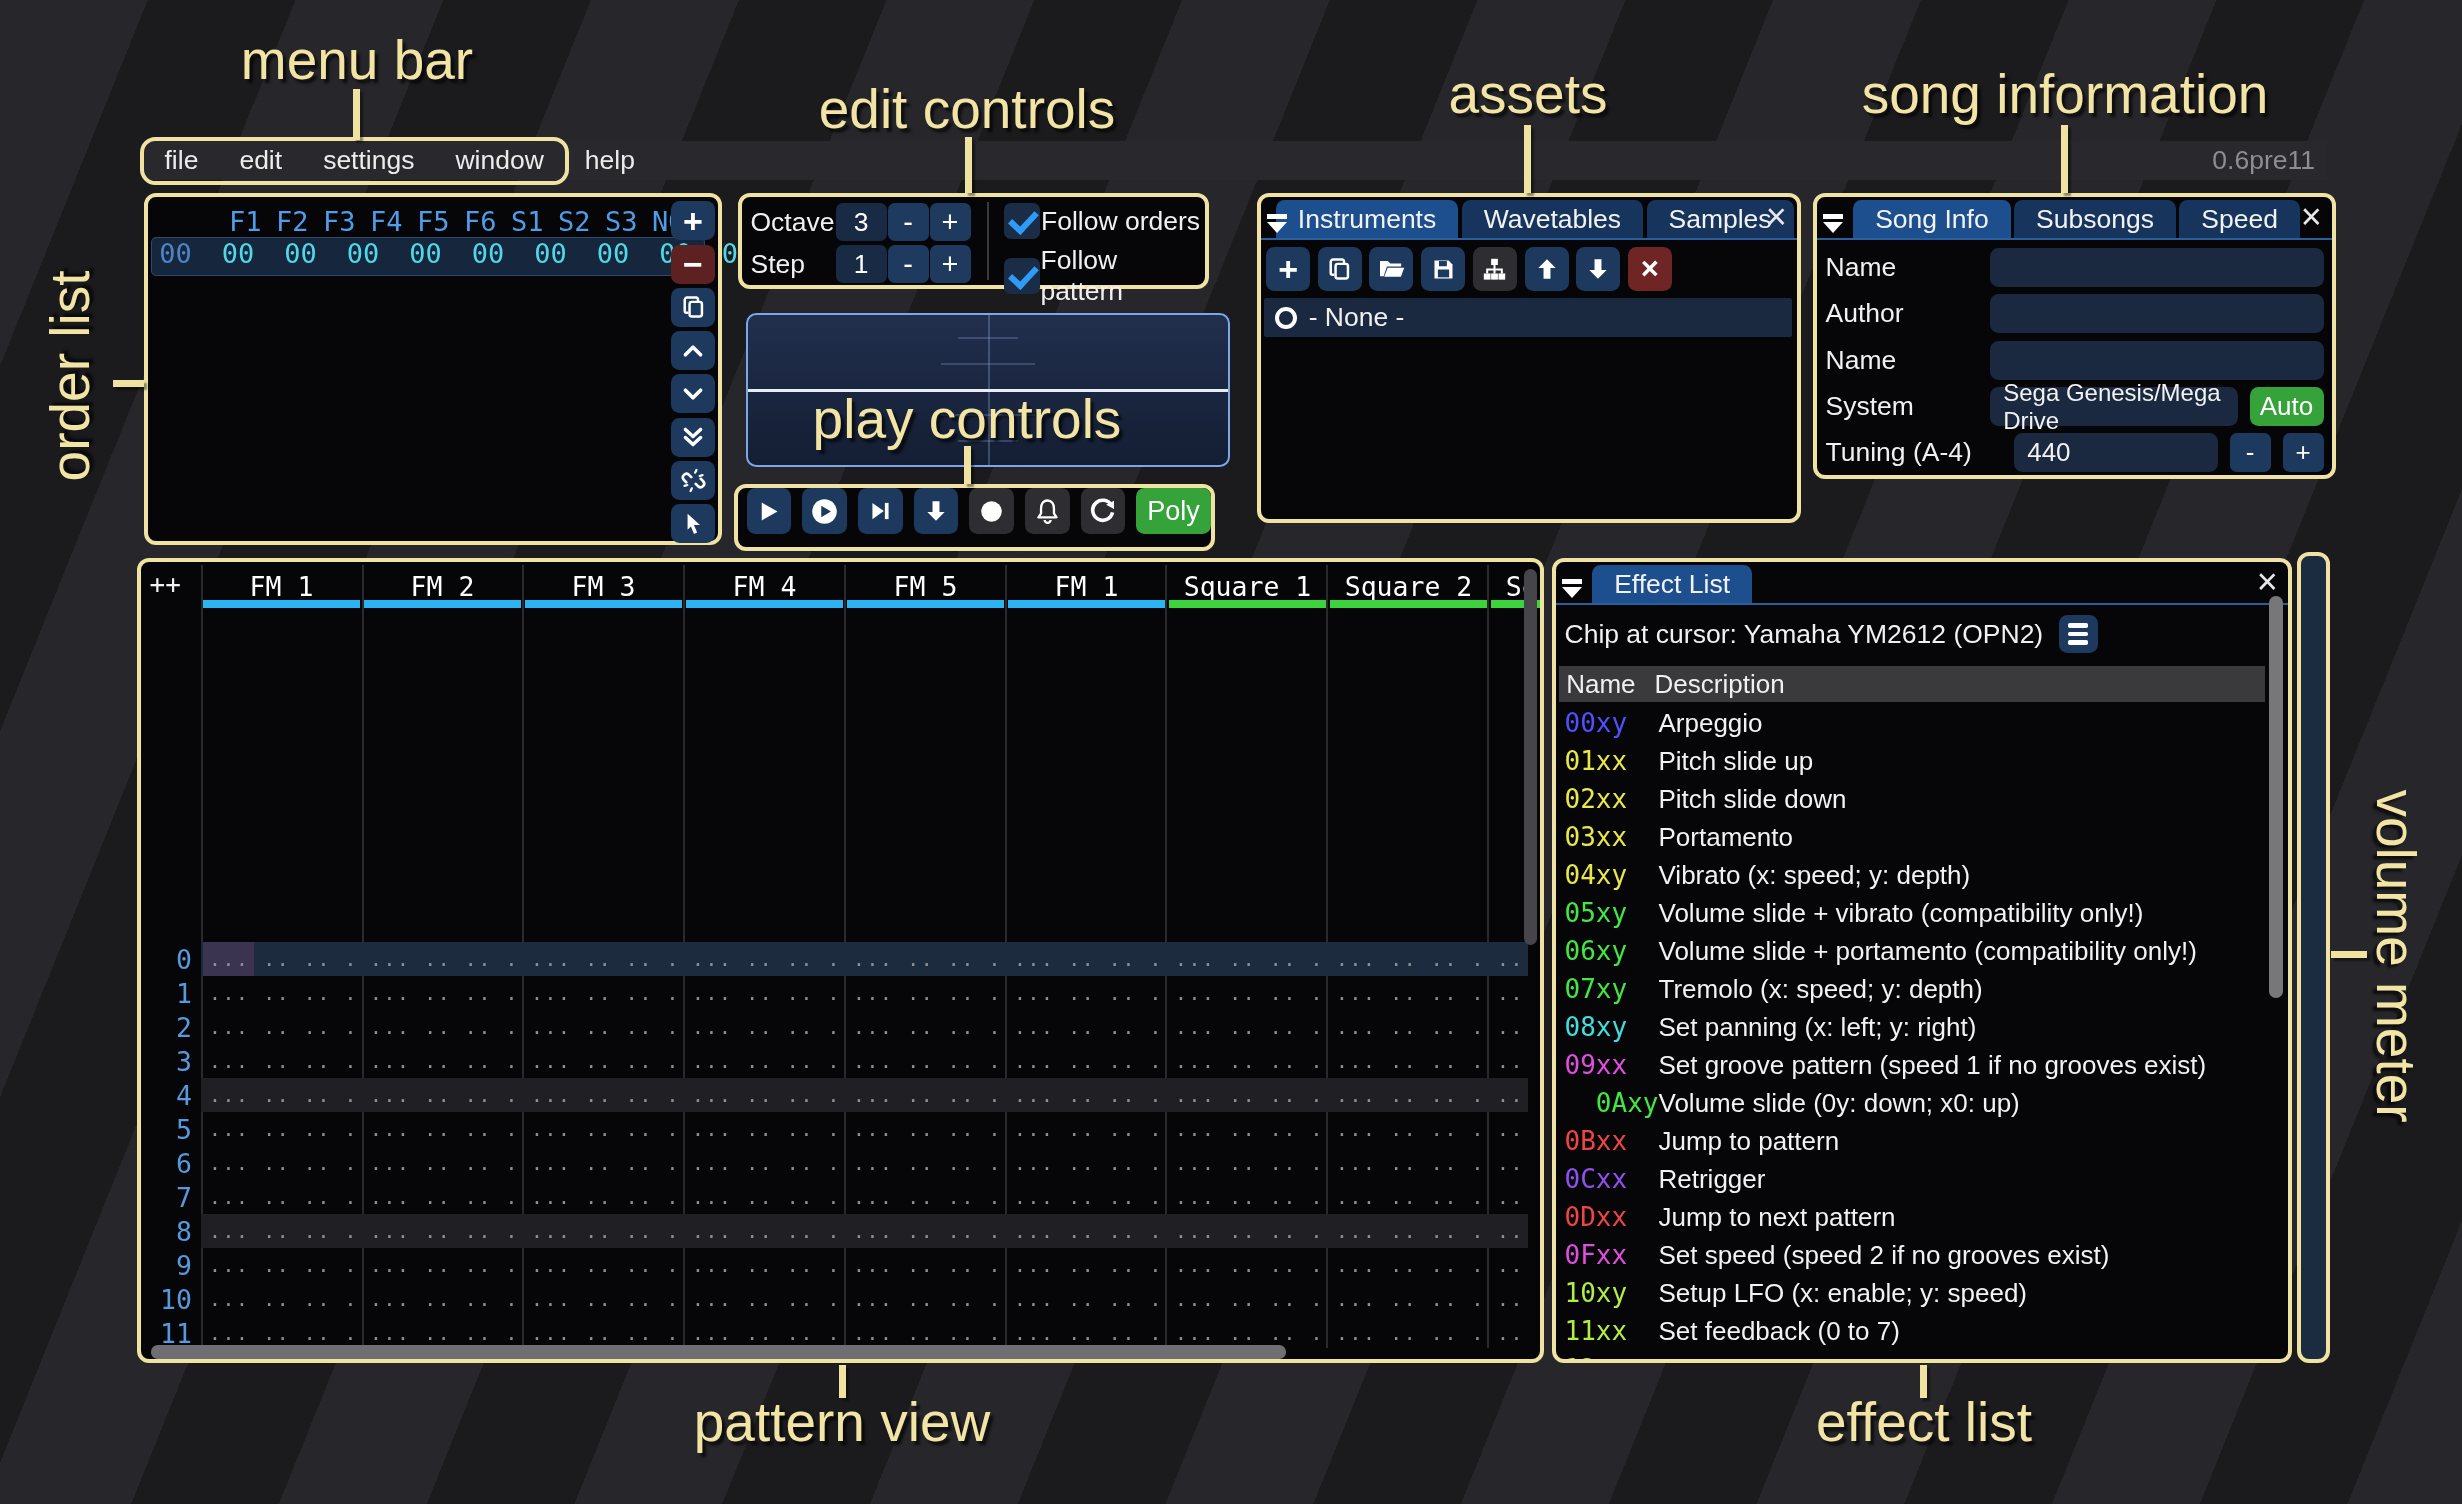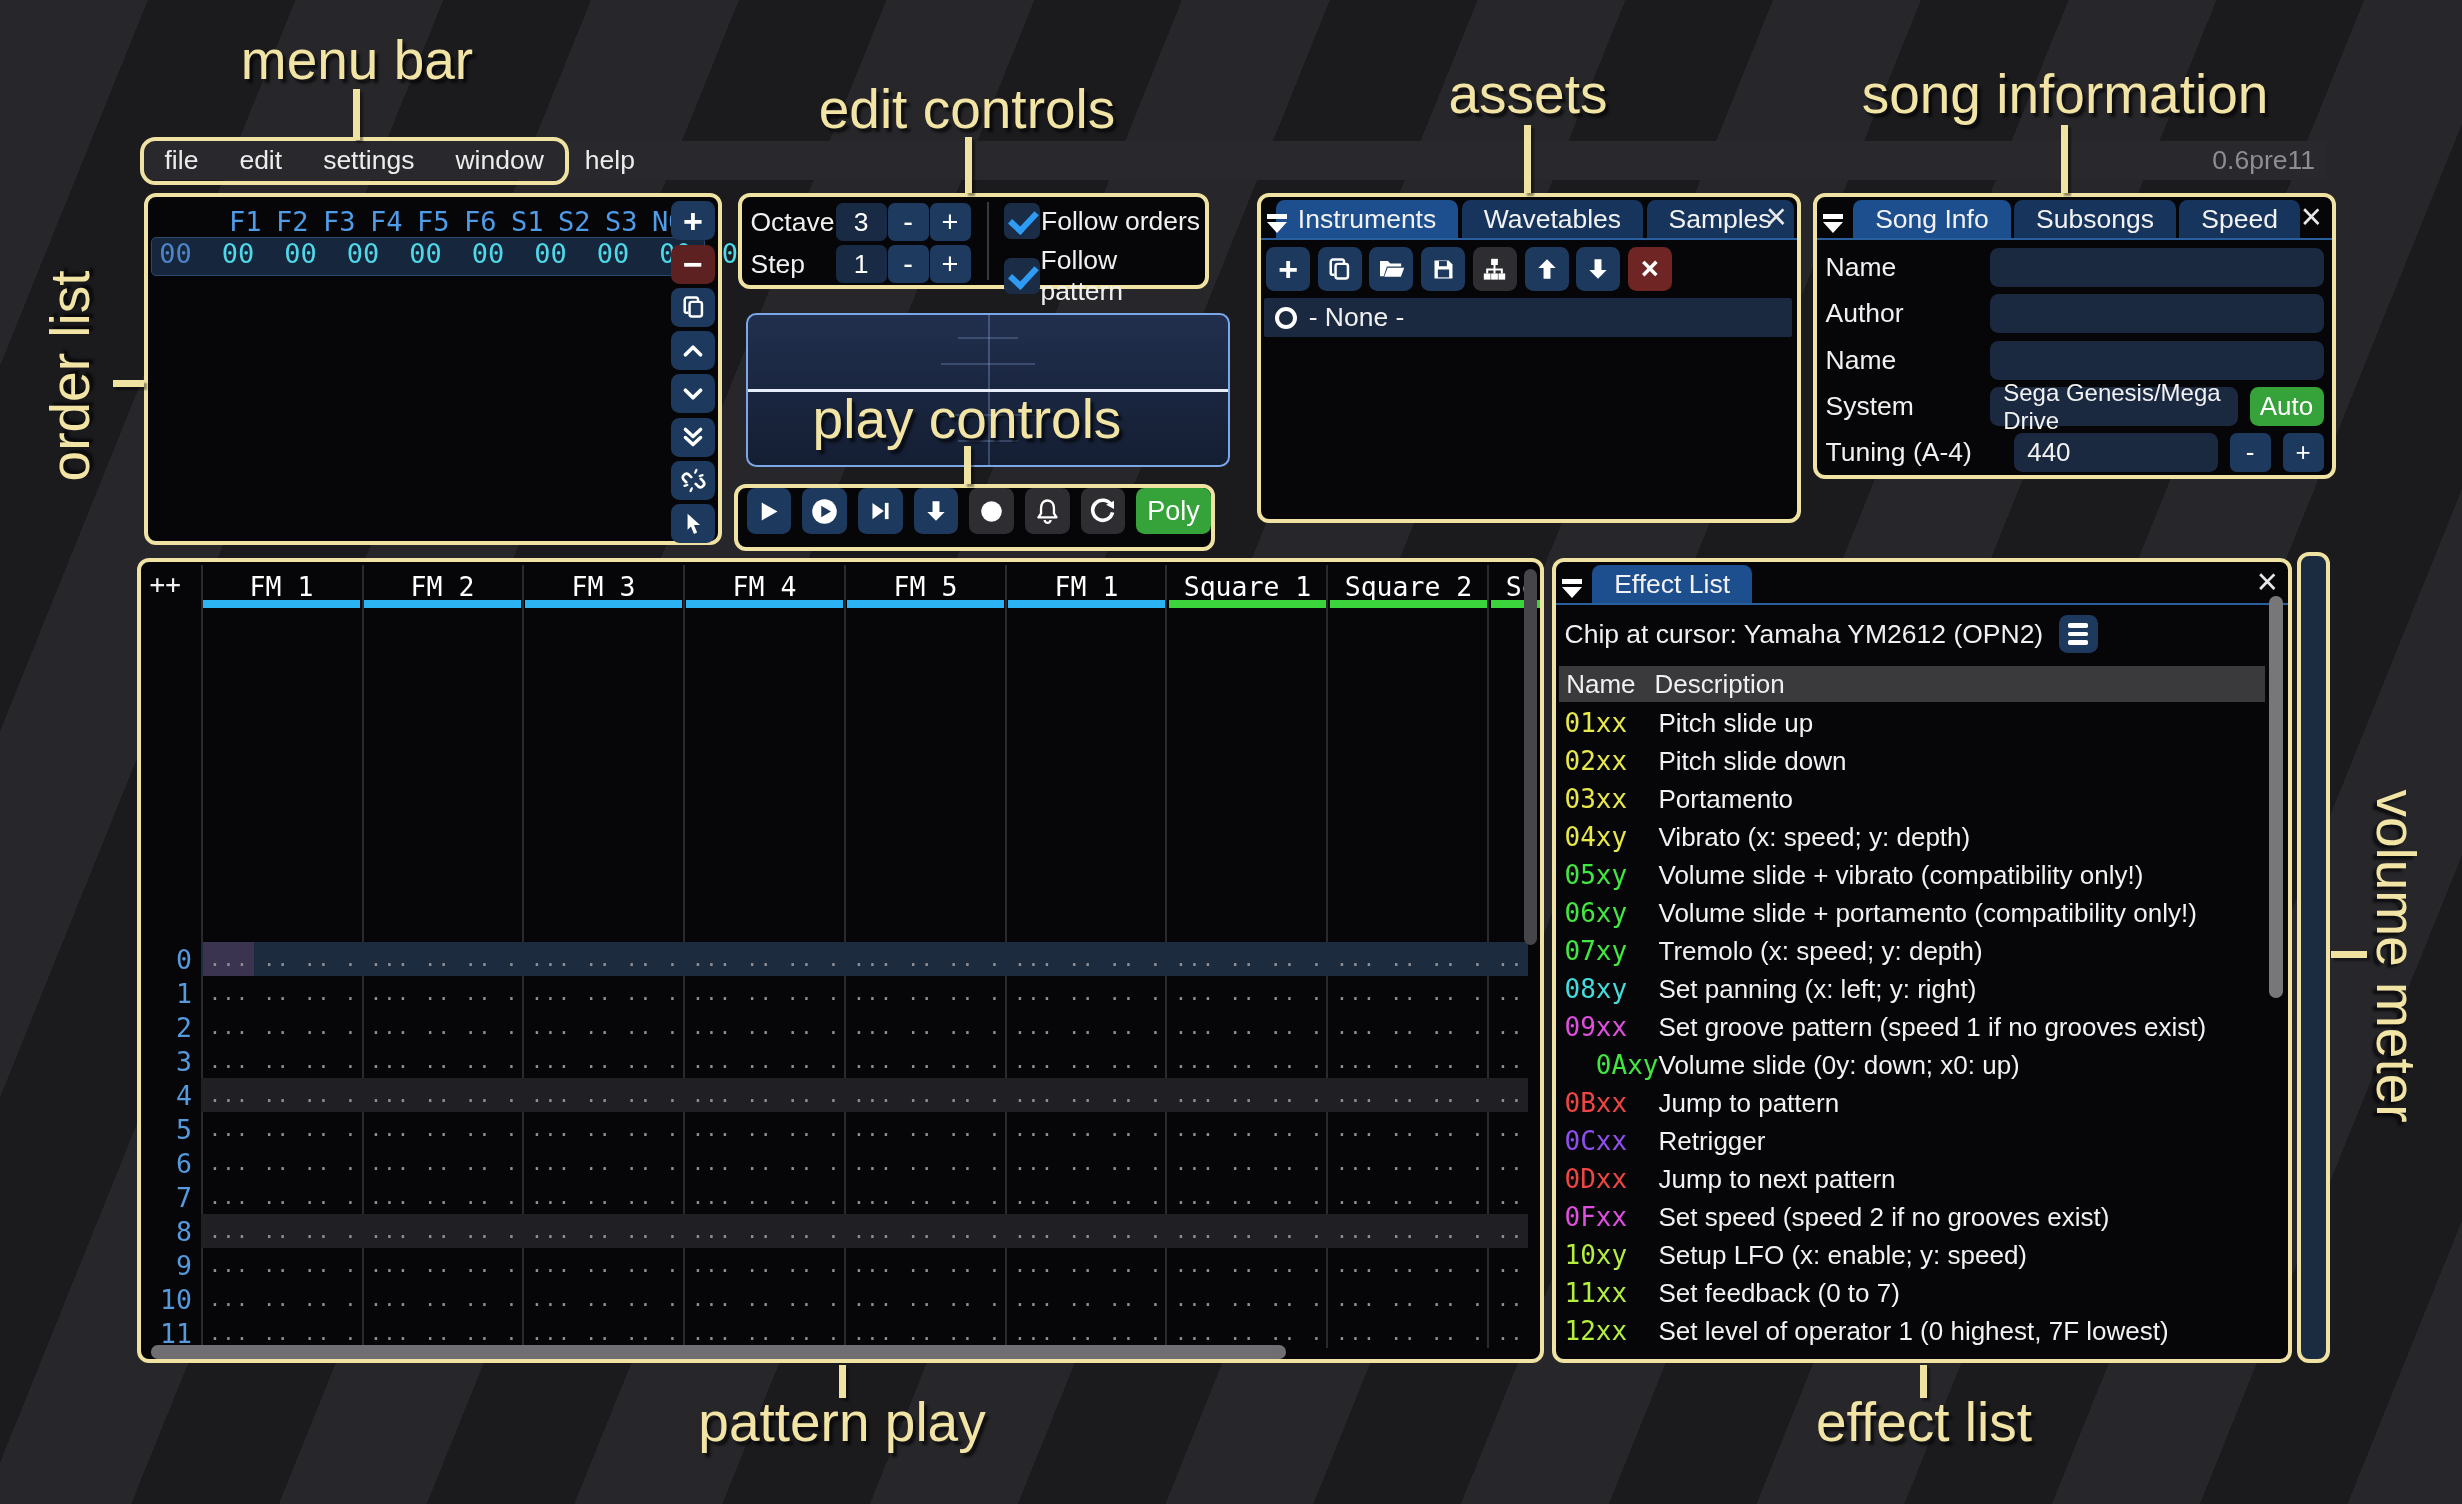--- a/index.html
+++ b/index.html
@@ -631,20 +631,24 @@
         <i></i>
         <i></i>
       </div>
   </div>
   <div id="fx-tablehead">
     <span style="padding-left:6.8px;">Name</span>
     <span style="padding-left:19px;">Description</span>
   </div>
   <div id="fx-rows">
 
+      <div class="fxrow">
+        <span class="fxcode mono" style="color: rgb(80, 80, 255);">00xy</span>
+        <span class="fxdesc">Arpeggio</span>
+      </div>
 
       <div class="fxrow">
         <span class="fxcode mono" style="color: rgb(232, 232, 74);">01xx</span>
         <span class="fxdesc">Pitch slide up</span>
       </div>
 
       <div class="fxrow">
         <span class="fxcode mono" style="color: rgb(232, 232, 74);">02xx</span>
         <span class="fxdesc">Pitch slide down</span>
       </div>
@@ -738,16 +742,16 @@
 <div class="line" style="left:839px;top:1365px;width:6.8px;height:32.5px;"></div>
 <div class="line" style="left:1920px;top:1365px;width:6.8px;height:32.5px;"></div>
 <div class="line" style="left:2331px;top:951px;width:36px;height:6.8px;"></div>
 
 <div class="ann" style="left:357px;top:60px;">menu bar</div>
 <div class="ann" style="left:967px;top:109px;">edit controls</div>
 <div class="ann" style="left:1528px;top:94px;">assets</div>
 <div class="ann" style="left:2065px;top:94px;">song information</div>
 <div class="ann vert-ccw" style="left:70px;top:376px;">order list</div>
 <div class="ann" style="left:967px;top:419px;">play controls</div>
-<div class="ann" style="left:842px;top:1422px;">pattern play</div>
+<div class="ann" style="left:842px;top:1422px;">pattern view</div>
 <div class="ann" style="left:1924px;top:1422px;">effect list</div>
 <div class="ann vert-cw" style="left:2396px;top:956px;">volume meter</div>
 
 
 </body></html>

